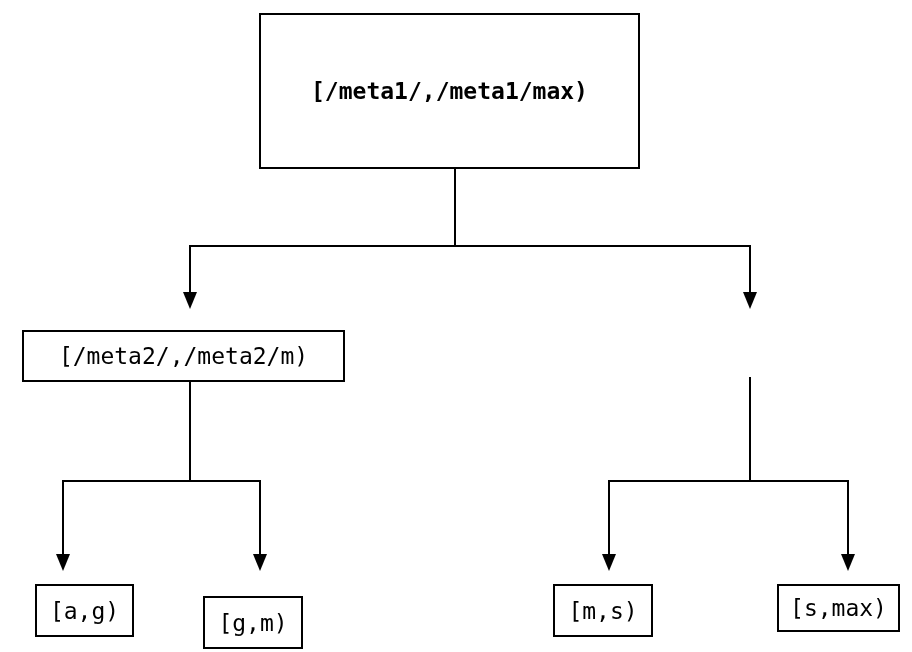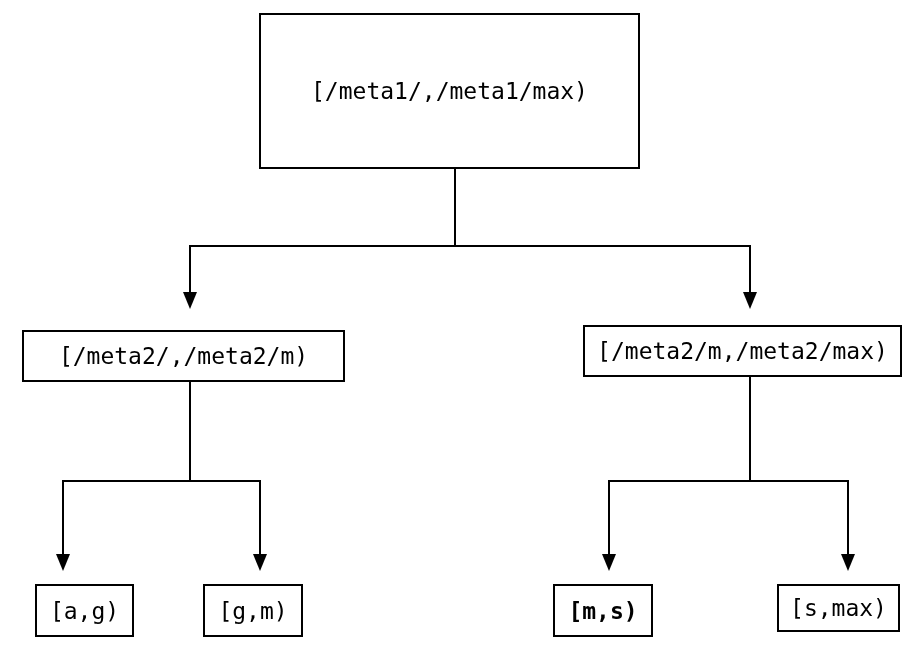--- a/index.html
+++ b/index.html
@@ -28,26 +28,26 @@
     box-sizing: border-box;
     border: 2px solid #000000;
     background: #ffffff;
     display: flex;
     align-items: center;
     justify-content: center;
     font-size: 23px;
     letter-spacing: 0;
     white-space: nowrap;
   }
-  .node-root  { left: 259px; top: 13px;  width: 381px; height: 156px; }
+  .node-root  { left: 259px; top: 13px;  width: 381px; height: 156px; font-weight: bold; }
   .node-2l    { left: 22px;  top: 330px; width: 323px; height: 52px; }
   .node-2r    { left: 583px; top: 325px; width: 319px; height: 52px; }
   .node-leaf1 { left: 8px;   top: 584px; width: 99px;  height: 53px; margin-left: 27px; }
-  .node-leaf2 { left: 203px; top: 584px; width: 100px; height: 53px; }
-  .node-leaf3 { left: 553px; top: 584px; width: 100px; height: 53px; font-weight: bold; }
+  .node-leaf2 { left: 203px; top: 596px; width: 100px; height: 53px; }
+  .node-leaf3 { left: 553px; top: 584px; width: 100px; height: 53px; }
   .node-leaf4 { left: 777px; top: 584px; width: 123px; height: 48px; }
 </style>
 </head>
 <body>
 
 <div class="canvas">
 
   <svg class="edges" width="912" height="652" viewBox="0 0 912 652" xmlns="http://www.w3.org/2000/svg">
     <g stroke="#000000" stroke-width="2" fill="none">
 
@@ -77,23 +77,20 @@
   </svg>
 
   <div class="node node-root">
     <span>[/meta1/,/meta1/max)</span>
   </div>
 
   <div class="node node-2l">
     <span>[/meta2/,/meta2/m)</span>
   </div>
 
-  <div class="node node-2r">
-    <span>[/meta2/m,/meta2/max)</span>
-  </div>
 
   <div class="node node-leaf1">
     <span>[a,g)</span>
   </div>
 
   <div class="node node-leaf2">
     <span>[g,m)</span>
   </div>
 
   <div class="node node-leaf3">

